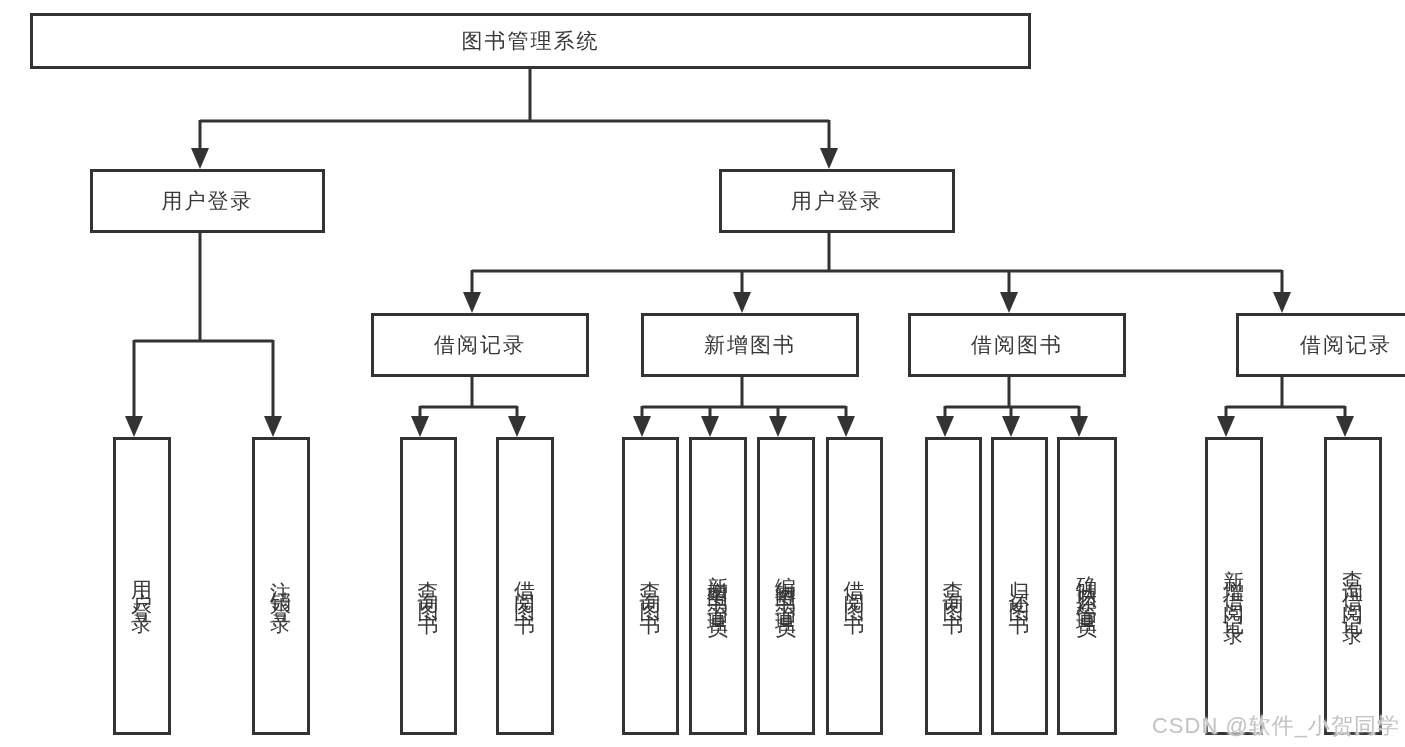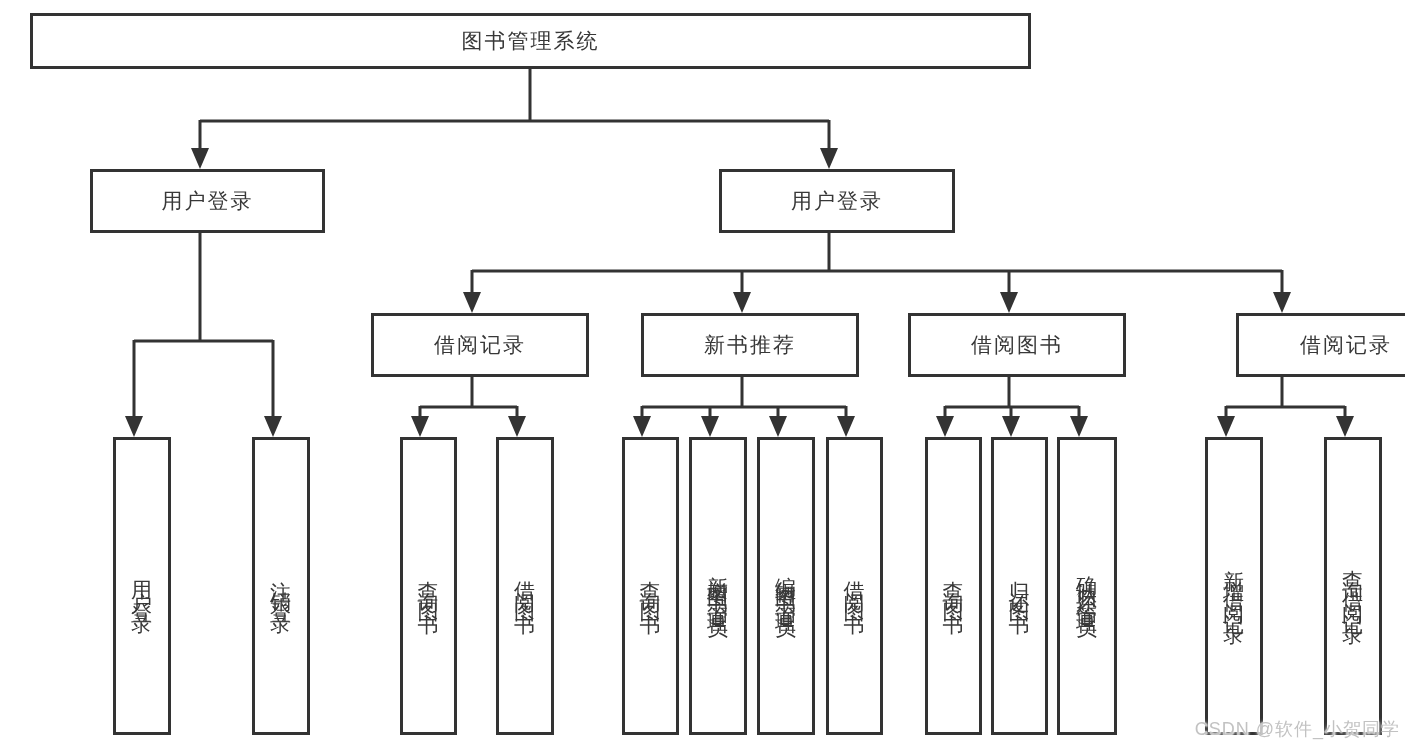--- a/index.html
+++ b/index.html
@@ -45,21 +45,21 @@
     font-size: 21px;
     line-height: 1;
     letter-spacing: 11px;
     color: var(--text);
   }
   .vtext.long { letter-spacing: 6px; }
   .watermark {
     position: absolute;
     right: 5px;
     bottom: 6px;
-    font-size: 18px;
+    font-size: 22px;
     letter-spacing: 1px;
     color: var(--wm);
     text-shadow: 0 0 2px #fff, 0 0 4px #fff, 1px 1px 2px #fff;
     z-index: 5;
     white-space: nowrap;
   }
 </style>
 </head>
 <body>
 
@@ -98,21 +98,21 @@
     <span class="hlabel">用户登录</span>
   </div>
   <div class="box" style="left:711px; top:169px; width:236px; height:64px;">
     <span class="hlabel">用户登录</span>
   </div>
 
   <div class="box" style="left:363px; top:313px; width:218px; height:64px;">
     <span class="hlabel">借阅记录</span>
   </div>
   <div class="box" style="left:633px; top:313px; width:218px; height:64px;">
-    <span class="hlabel">新书推荐</span>
+    <span class="hlabel">新增图书</span>
   </div>
   <div class="box" style="left:900px; top:313px; width:218px; height:64px;">
     <span class="hlabel">借阅图书</span>
   </div>
   <div class="box" style="left:1228px; top:313px; width:220px; height:64px;">
     <span class="hlabel">借阅记录</span>
   </div>
 
   <div class="box" style="left:105px; top:437px; width:58px; height:298px;">
     <span class="vtext">用户登录</span>

